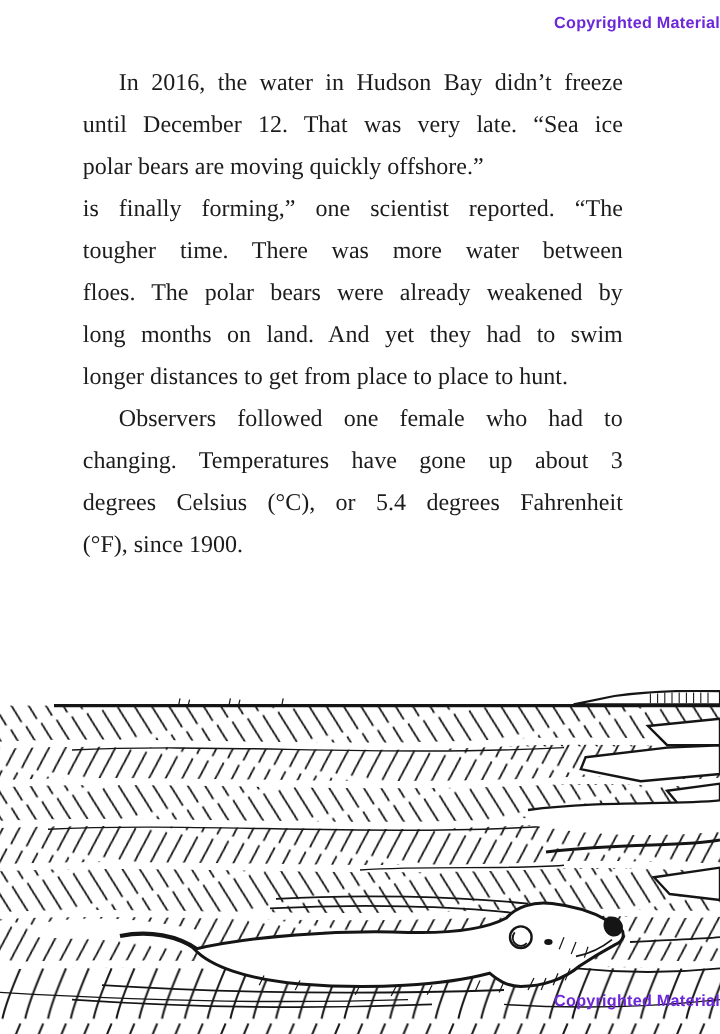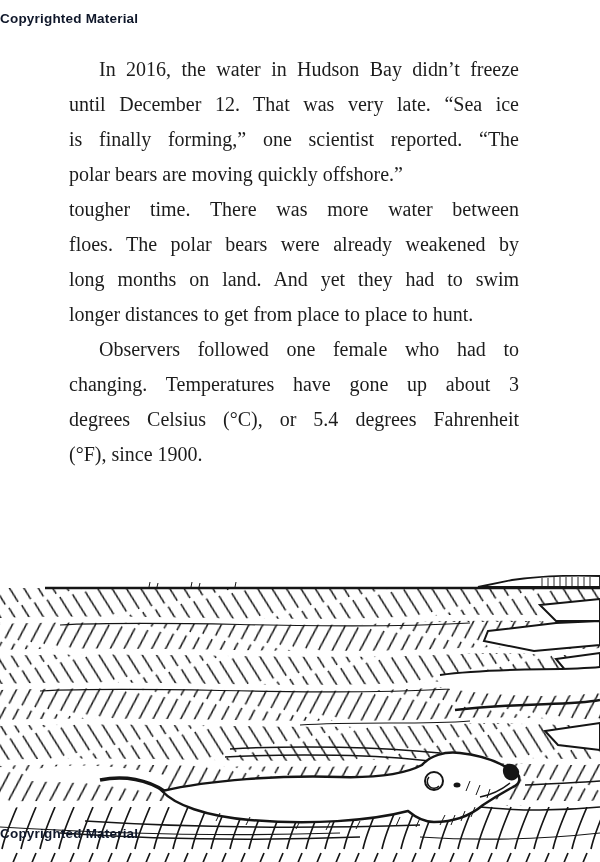--- a/index.html
+++ b/index.html
@@ -2,22 +2,22 @@
 <html><head>
 <meta charset="utf-8">
 <style>
   html,body{margin:0;padding:0;}
   body{
     width:600px;height:862px;position:relative;overflow:hidden;
     background:#ffffff;
     font-family:"Liberation Serif", serif;
   }
   .watermark{
-    position:absolute;left:0;width:600px;text-align:left;
-    color:#0f172a;
+    position:absolute;left:0;width:600px;text-align:right;
+    color:#6d28d9;
     font-family:"Liberation Sans", sans-serif;
     font-size:13.5px;font-weight:bold;letter-spacing:.2px;
   }
   #wm-top{top:11px;}
   #wm-bottom{top:826px;z-index:6;}
   .page-text{
     position:absolute;left:69px;top:52px;width:450px;
     color:#1c1c1c;font-size:20px;line-height:35px;
   }
   .paragraph{margin:0;padding:0;}
@@ -33,22 +33,22 @@
 </style>
 </head>
 <body>
 
 <div class="watermark" id="wm-top">Copyrighted Material</div>
 
 <div class="page-text">
     <div class="paragraph">
       <div class="line first">In 2016, the water in Hudson Bay didn’t freeze</div>
       <div class="line">until December 12. That was very late. “Sea ice</div>
+      <div class="line last">polar bears are moving quickly offshore.”</div>
       <div class="line">is finally forming,” one scientist reported. “The</div>
-      <div class="line last">polar bears are moving quickly offshore.”</div>
     </div>
     <div class="paragraph">
       <div class="line">tougher time. There was more water between</div>
       <div class="line">floes. The polar bears were already weakened by</div>
       <div class="line">long months on land. And yet they had to swim</div>
       <div class="line last">longer distances to get from place to place to hunt.</div>
     </div>
     <div class="paragraph">
       <div class="line first">Observers followed one female who had to</div>
     </div>

